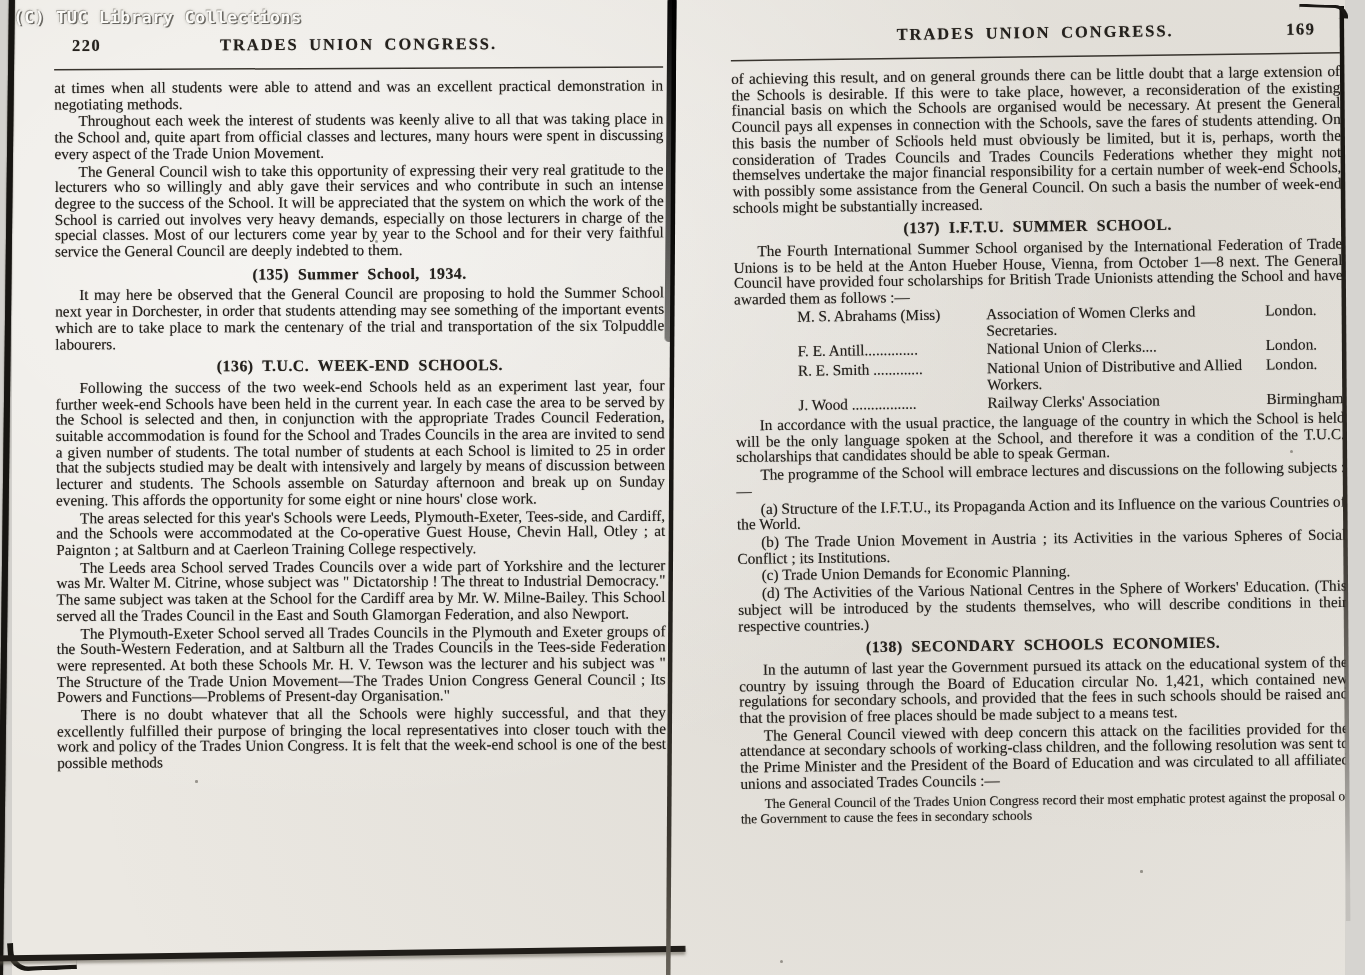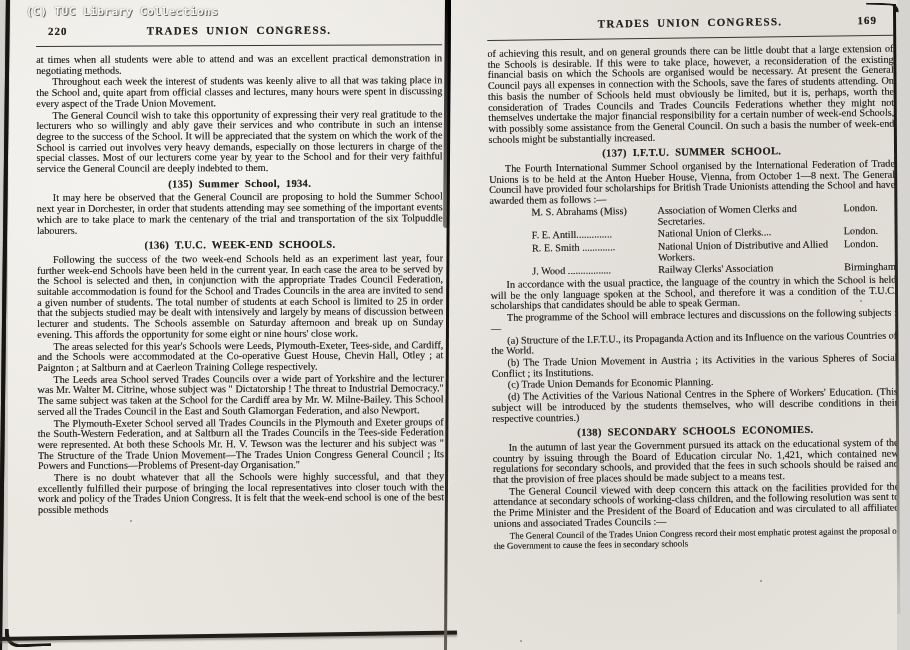--- a/index.html
+++ b/index.html
@@ -45,21 +45,20 @@
   .spine-top{position:absolute;left:444px;top:-2px;width:6px;height:230px;background:linear-gradient(#050505,rgba(12,11,9,0.5));transform:rotate(0.5deg);border-radius:3px;filter:blur(0.4px);}
   .edge-right-bg{position:absolute;left:897px;top:0;width:13px;height:650px;background:#d6d4d0;}
   .edge-right-line{position:absolute;left:893px;top:4px;width:2.5px;height:610px;background:linear-gradient(#14120f 0%,#2e2a24 55%,rgba(62,56,48,0.12) 96%);transform:rotate(-0.4deg);transform-origin:top center;}
   .edge-right-hook{position:absolute;left:866px;top:3px;width:30px;height:7px;border-top:2.5px solid #1a1814;border-right:3px solid #1a1814;border-top-right-radius:9px;transform:rotate(2deg);}
   .edge-bottom-left{position:absolute;left:-6px;top:637px;width:463px;height:3.5px;background:#201d19;transform:rotate(-0.8deg);transform-origin:left center;box-shadow:0 2px 2px rgba(95,89,78,0.55);filter:blur(0.3px);}
   .watermark{
     position:absolute;left:9px;top:5px;
     font-family:"DejaVu Sans Mono",monospace;font-size:11px;font-weight:bold;
     color:#fbfaf7;letter-spacing:0.5px;
     text-shadow:1px 1px 0 rgba(92,90,84,0.9),-0.5px -0.5px 0 rgba(125,122,115,0.55),0 0 2px rgba(110,108,100,0.6);
-    margin-left:17px;
   }
   .speck{position:absolute;background:rgba(55,50,42,0.45);border-radius:50%;}
 </style>
 </head>
 <body>
 
 <div class="scan">
   <div class="paper"></div>
 
   <div class="page page-left">

